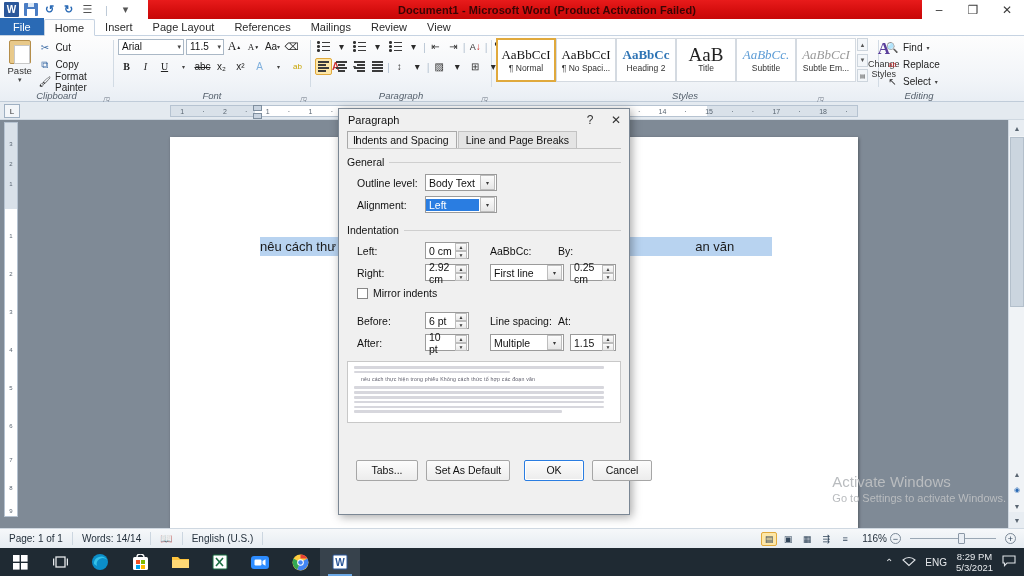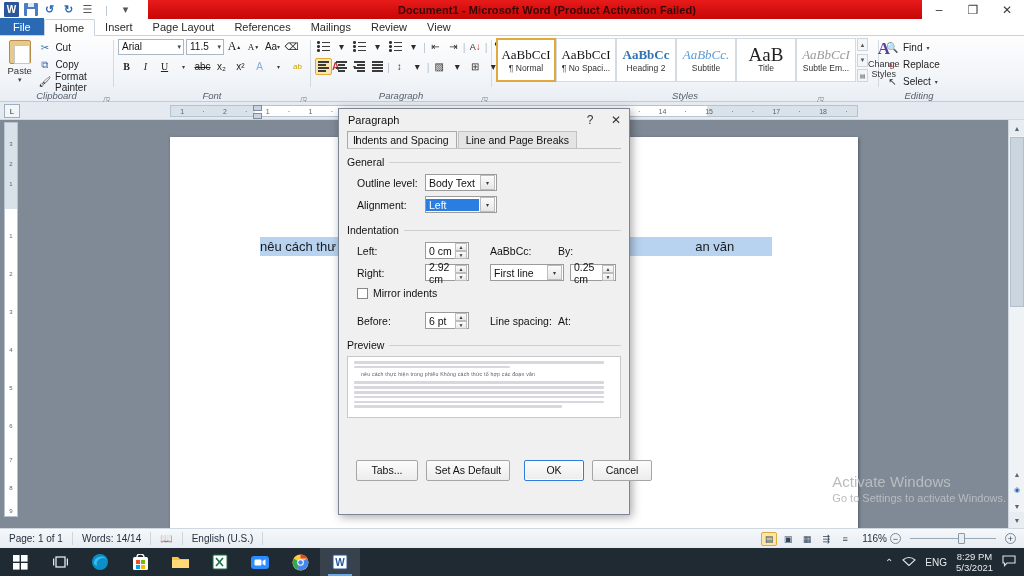--- a/index.html
+++ b/index.html
@@ -547,26 +547,26 @@
           </div>
           <div class="stylebox">
             <span class="sample">AaBbCcI</span>
             <span class="sname">¶ No Spaci...</span>
           </div>
           <div class="stylebox">
             <span class="sample" style="color:#2e74b5;font-weight:bold">AaBbCc</span>
             <span class="sname">Heading 2</span>
           </div>
           <div class="stylebox">
+            <span class="sample" style="font-size:19px;color:#222">AaB</span>
+            <span class="sname">Title</span>
+          </div>
+          <div class="stylebox">
             <span class="sample" style="color:#5b9bd5;font-style:italic">AaBbCc.</span>
             <span class="sname">Subtitle</span>
-          </div>
-          <div class="stylebox">
-            <span class="sample" style="font-size:19px;color:#222">AaB</span>
-            <span class="sname">Title</span>
           </div>
           <div class="stylebox">
             <span class="sample" style="color:#999;font-style:italic">AaBbCcI</span>
             <span class="sname">Subtle Em...</span>
           </div>
           <div class="sscroll">
             <div>▲</div>
             <div>▼</div>
             <div>▤</div>
           </div>
@@ -780,27 +780,44 @@
           <div class="spin" style="width:44px">
             <span class="sval">6 pt</span>
             <span class="btns">
                 <div>▲</div>
                 <div>▼</div>
               </span>
           </div>
           <span class="flabel" style="width:68px;margin-left:21px">Line spacing:</span>
           <span class="flabel">At:</span>
         </div>
+        <div class="frow" style="padding-left:10px">
+          <span class="flabel" style="width:68px">After:</span>
+          <div class="spin" style="width:44px">
+            <span class="sval">10 pt</span>
+            <span class="btns">
+                <div>▲</div>
+                <div>▼</div>
+              </span>
+          </div>
+          <div class="combo" style="width:74px;margin-left:21px">
+            <span class="cval">Multiple</span>
+            <span class="arrow">▾</span>
+          </div>
+          <div class="spin" style="width:46px;margin-left:6px">
+            <span class="sval">1.15</span>
+            <span class="btns">
+                <div>▲</div>
+                <div>▼</div>
+              </span>
+          </div>
+        </div>
       </div>
 
       <div class="sect" style="margin-top:9px">
-        <div class="sect-h">
-          <span>Preview</span>
-            <span class="rule"></span>
-        </div>
         <div class="previewbox">
           <div class="pvline s96"></div>
           <div class="pvline s60"></div>
           <div class="pvtext">nêu cách thực hiện trong phiếu Không cách thức tổ hợp các đoạn văn</div>
           <div class="pvline s96"></div>
           <div class="pvline s96"></div>
           <div class="pvline s96"></div>
           <div class="pvline s96"></div>
           <div class="pvline s96"></div>
           <div class="pvline s80"></div>

